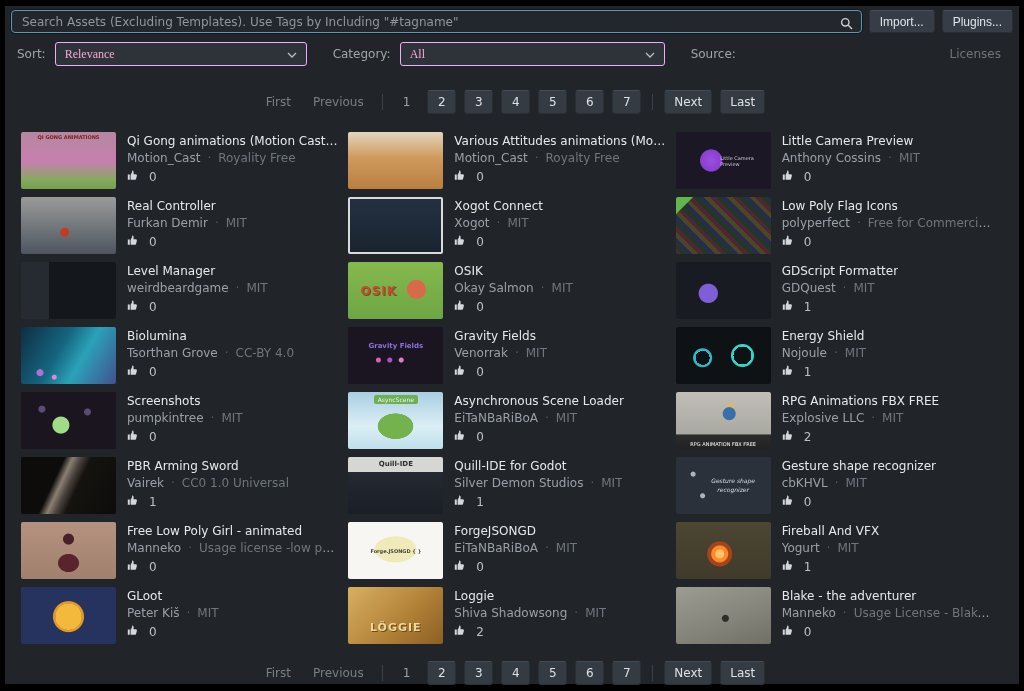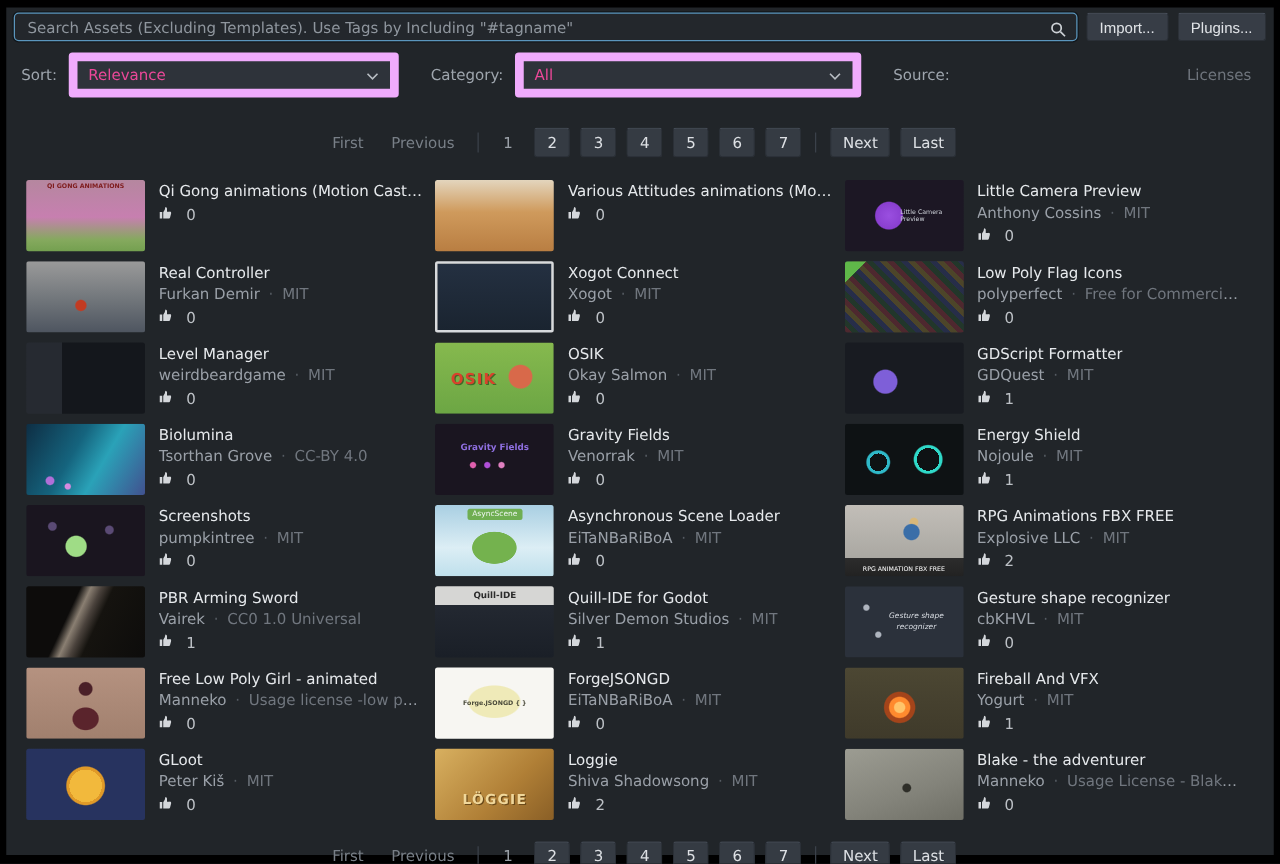--- a/index.html
+++ b/index.html
@@ -25,22 +25,22 @@
   .btn{
     height:23px;background:#373d46;border:1px solid #2a2f36;border-top-color:#474e59;
     border-radius:3px;color:#e0e3e7;font-size:12px;padding:0 10px;display:flex;align-items:center;
     cursor:default;white-space:nowrap;
   }
 
   
   .filter-row{display:flex;align-items:center;padding:6px 12px 4px;font-size:12px;}
   .flabel{color:#9ea5ad;margin-right:9px;}
   .dropdown{
-    height:22px;background:#2e333a;border:7px solid #f0abfc;border-radius:3px;color:#ec4899;
-    display:flex;align-items:center;justify-content:space-between;padding:0 9px;margin-right:26px;
+    height:22px;background:#2e333a;border:1px solid #f0abfc;border-radius:3px;color:#f9a8d4;
+    display:flex;align-items:center;justify-content:space-between;padding:0 9px;margin-right:26px;font-family:Liberation Serif, serif;
   }
   .dd-sort{width:232px;}
   .dd-category{width:245px;}
   .dd-source{width:242px;}
   .licenses{margin-left:auto;color:#6f757d;margin-right:6px;}
 
   
   .pagination{display:flex;justify-content:center;align-items:center;gap:8px;font-size:12px;height:24px;}
   .pag-top{margin-top:20px;}
   .pag-bottom{margin-top:9px;}
@@ -124,32 +124,34 @@
       <div class="pbtn">Last</div>
     </div>
 
   <div class="grid">
       <div class="card">
         <div class="thumb" style="background: linear-gradient(rgb(181, 135, 159) 0%, rgb(199, 127, 176) 52%, rgb(133, 169, 94) 84%, rgb(116, 160, 80) 100%);">
           <div style="color: rgb(126, 28, 28); font-size: 5px; font-weight: bold; align-self: flex-start; margin-top: 2px;">QI GONG ANIMATIONS</div>
         </div>
         <div class="meta">
           <div class="title">Qi Gong animations (Motion Cast - FREE02)</div>
+          <div class="byline"><span>Motion_Cast</span><span class="license">Royality Free</span></div>
           <div class="likes">
             <span><svg width="12" height="12" viewBox="0 0 12 12">
                 <path fill="#d4d7db" d="M0.8 5.6h2v5.2h-2zM3.6 10.8h4.3c.6 0 1.1-.4 1.2-1l.8-3a1.2 1.2 0 0 0-1.2-1.5H6.6V2.9C6.6 2.2 6 1.6 5.3 1.6l-.5 2.2-1.2 2z"></path>
               </svg></span>
             <span>0</span>
           </div>
         </div>
       </div>
       <div class="card">
         <div class="thumb" style="background: linear-gradient(rgb(227, 213, 189) 0%, rgb(207, 154, 92) 45%, rgb(185, 126, 66) 100%);"></div>
         <div class="meta">
           <div class="title">Various Attitudes animations (Motion Cast ...</div>
+          <div class="byline"><span>Motion_Cast</span><span class="license">Royalty Free</span></div>
           <div class="likes">
             <span><svg width="12" height="12" viewBox="0 0 12 12">
                 <path fill="#d4d7db" d="M0.8 5.6h2v5.2h-2zM3.6 10.8h4.3c.6 0 1.1-.4 1.2-1l.8-3a1.2 1.2 0 0 0-1.2-1.5H6.6V2.9C6.6 2.2 6 1.6 5.3 1.6l-.5 2.2-1.2 2z"></path>
               </svg></span>
             <span>0</span>
           </div>
         </div>
       </div>
       <div class="card">
         <div class="thumb" style="background: radial-gradient(circle at 37% 50%, rgb(154, 79, 224) 0%, rgb(138, 63, 208) 16%, rgb(28, 23, 36) 17.5%);">

